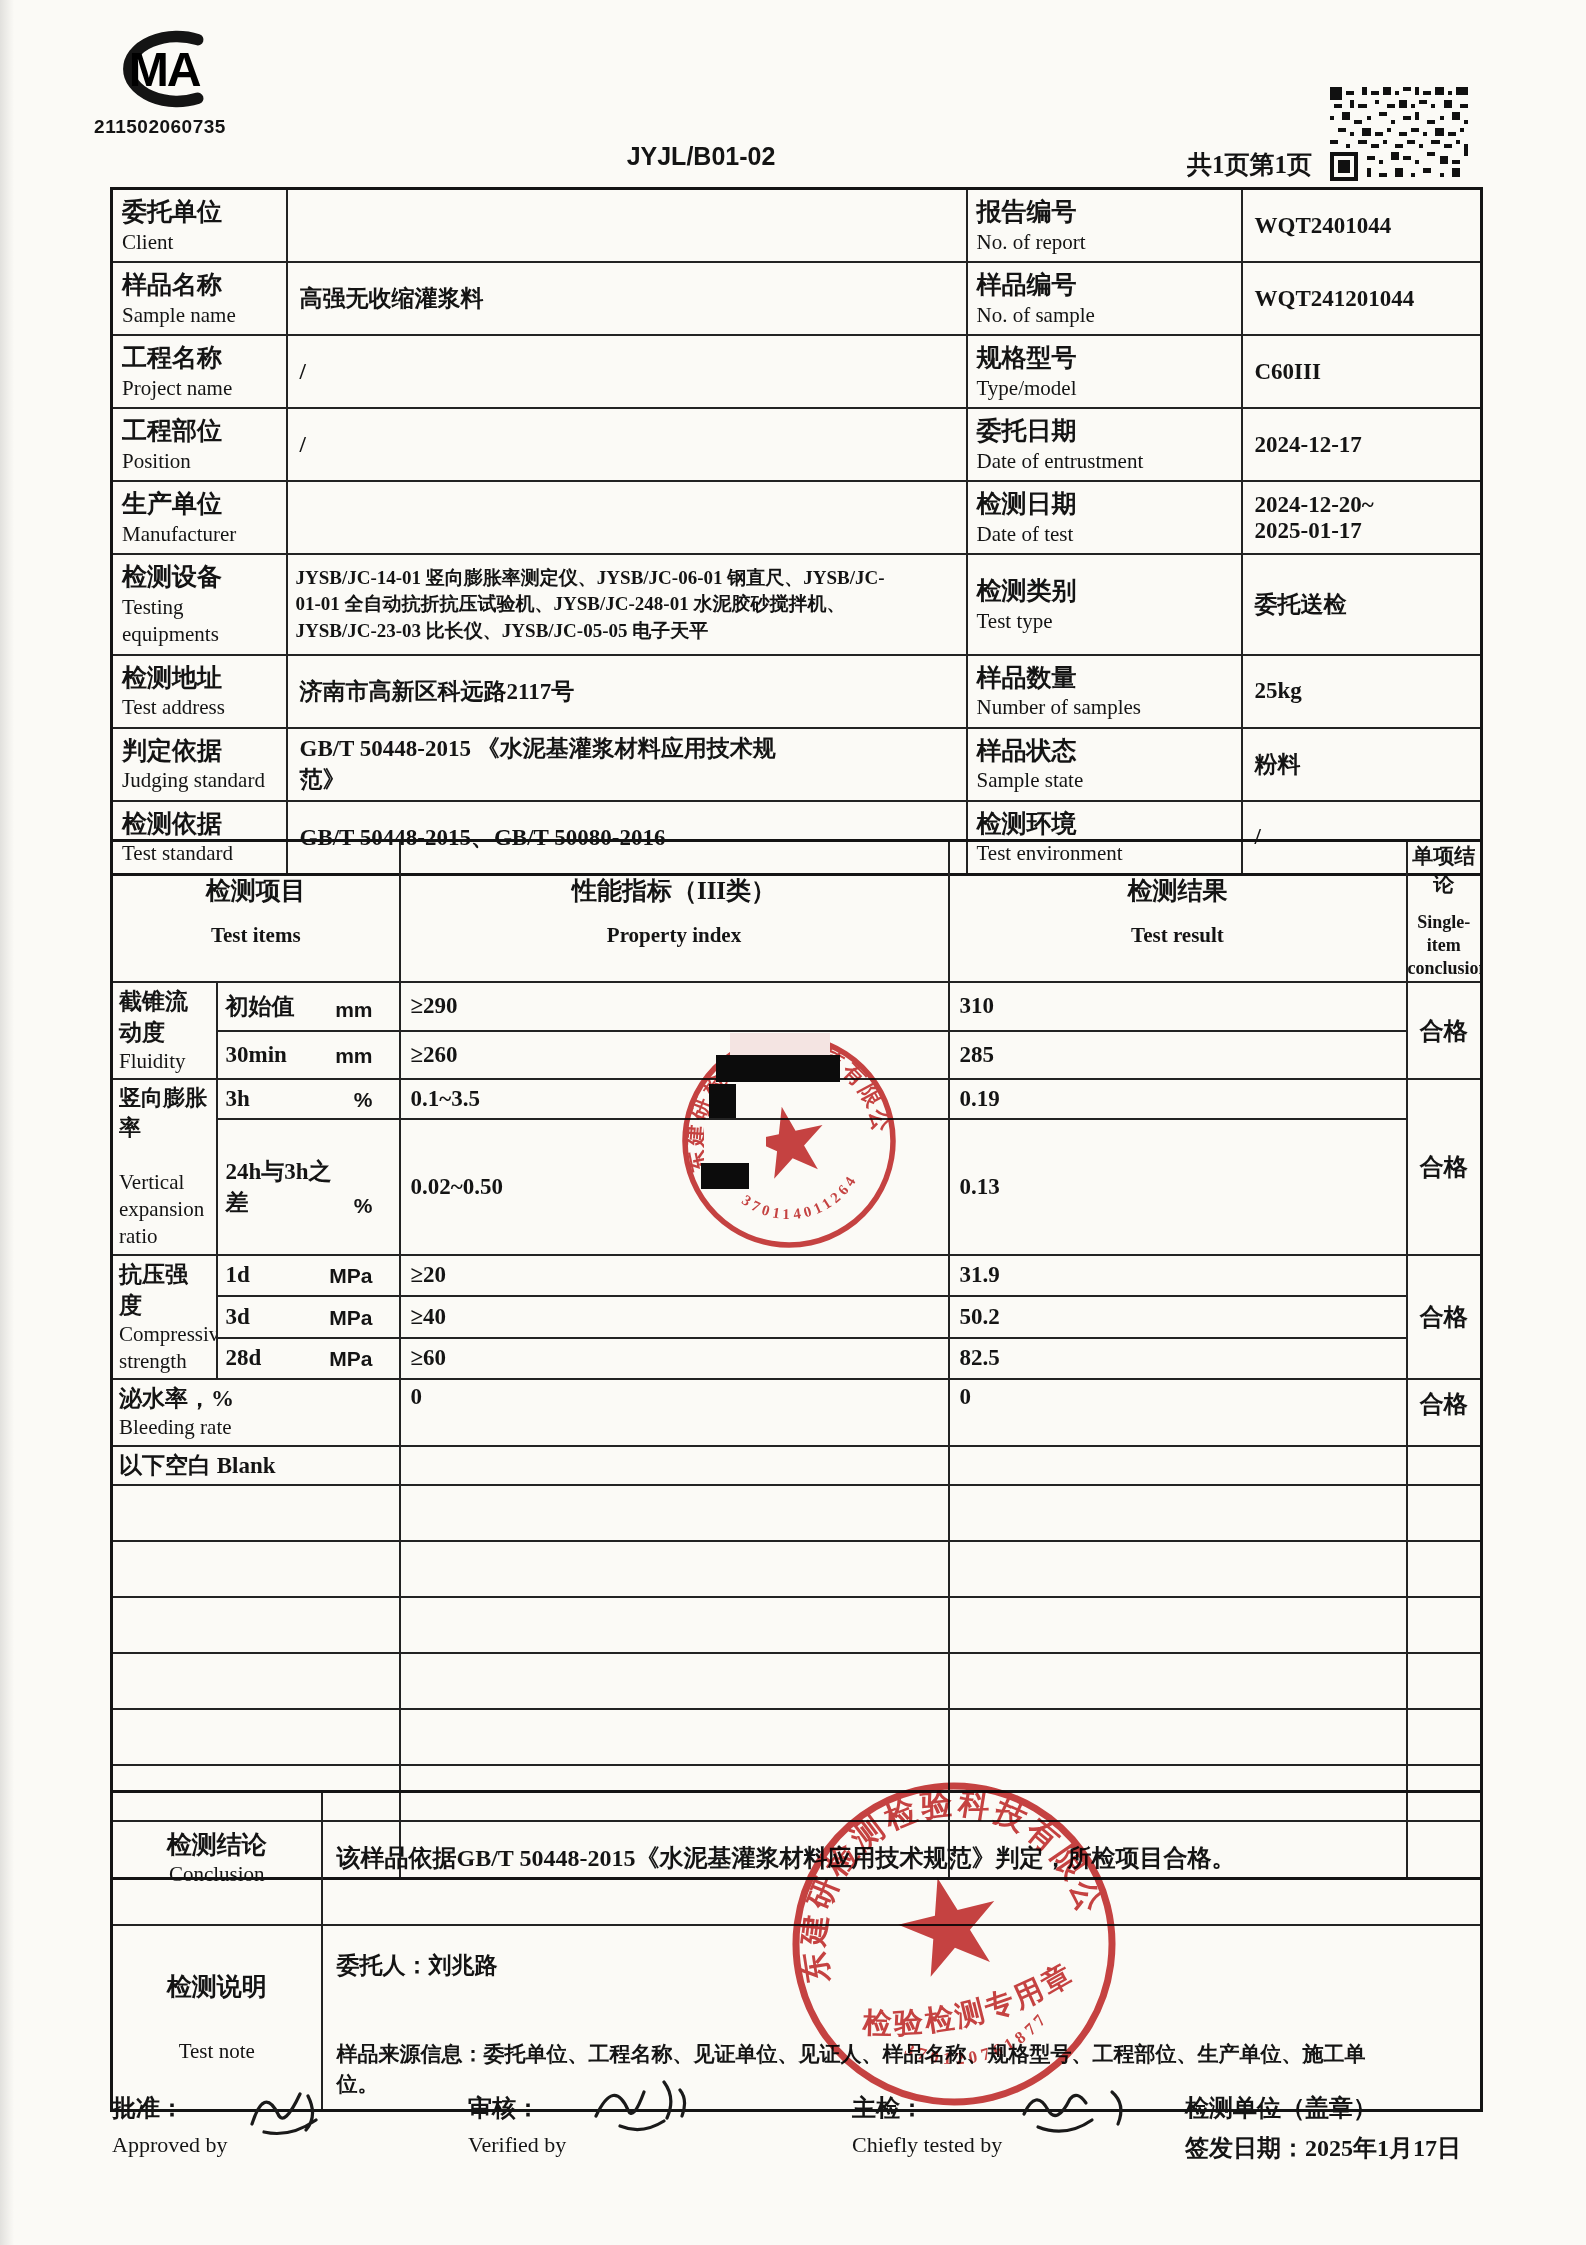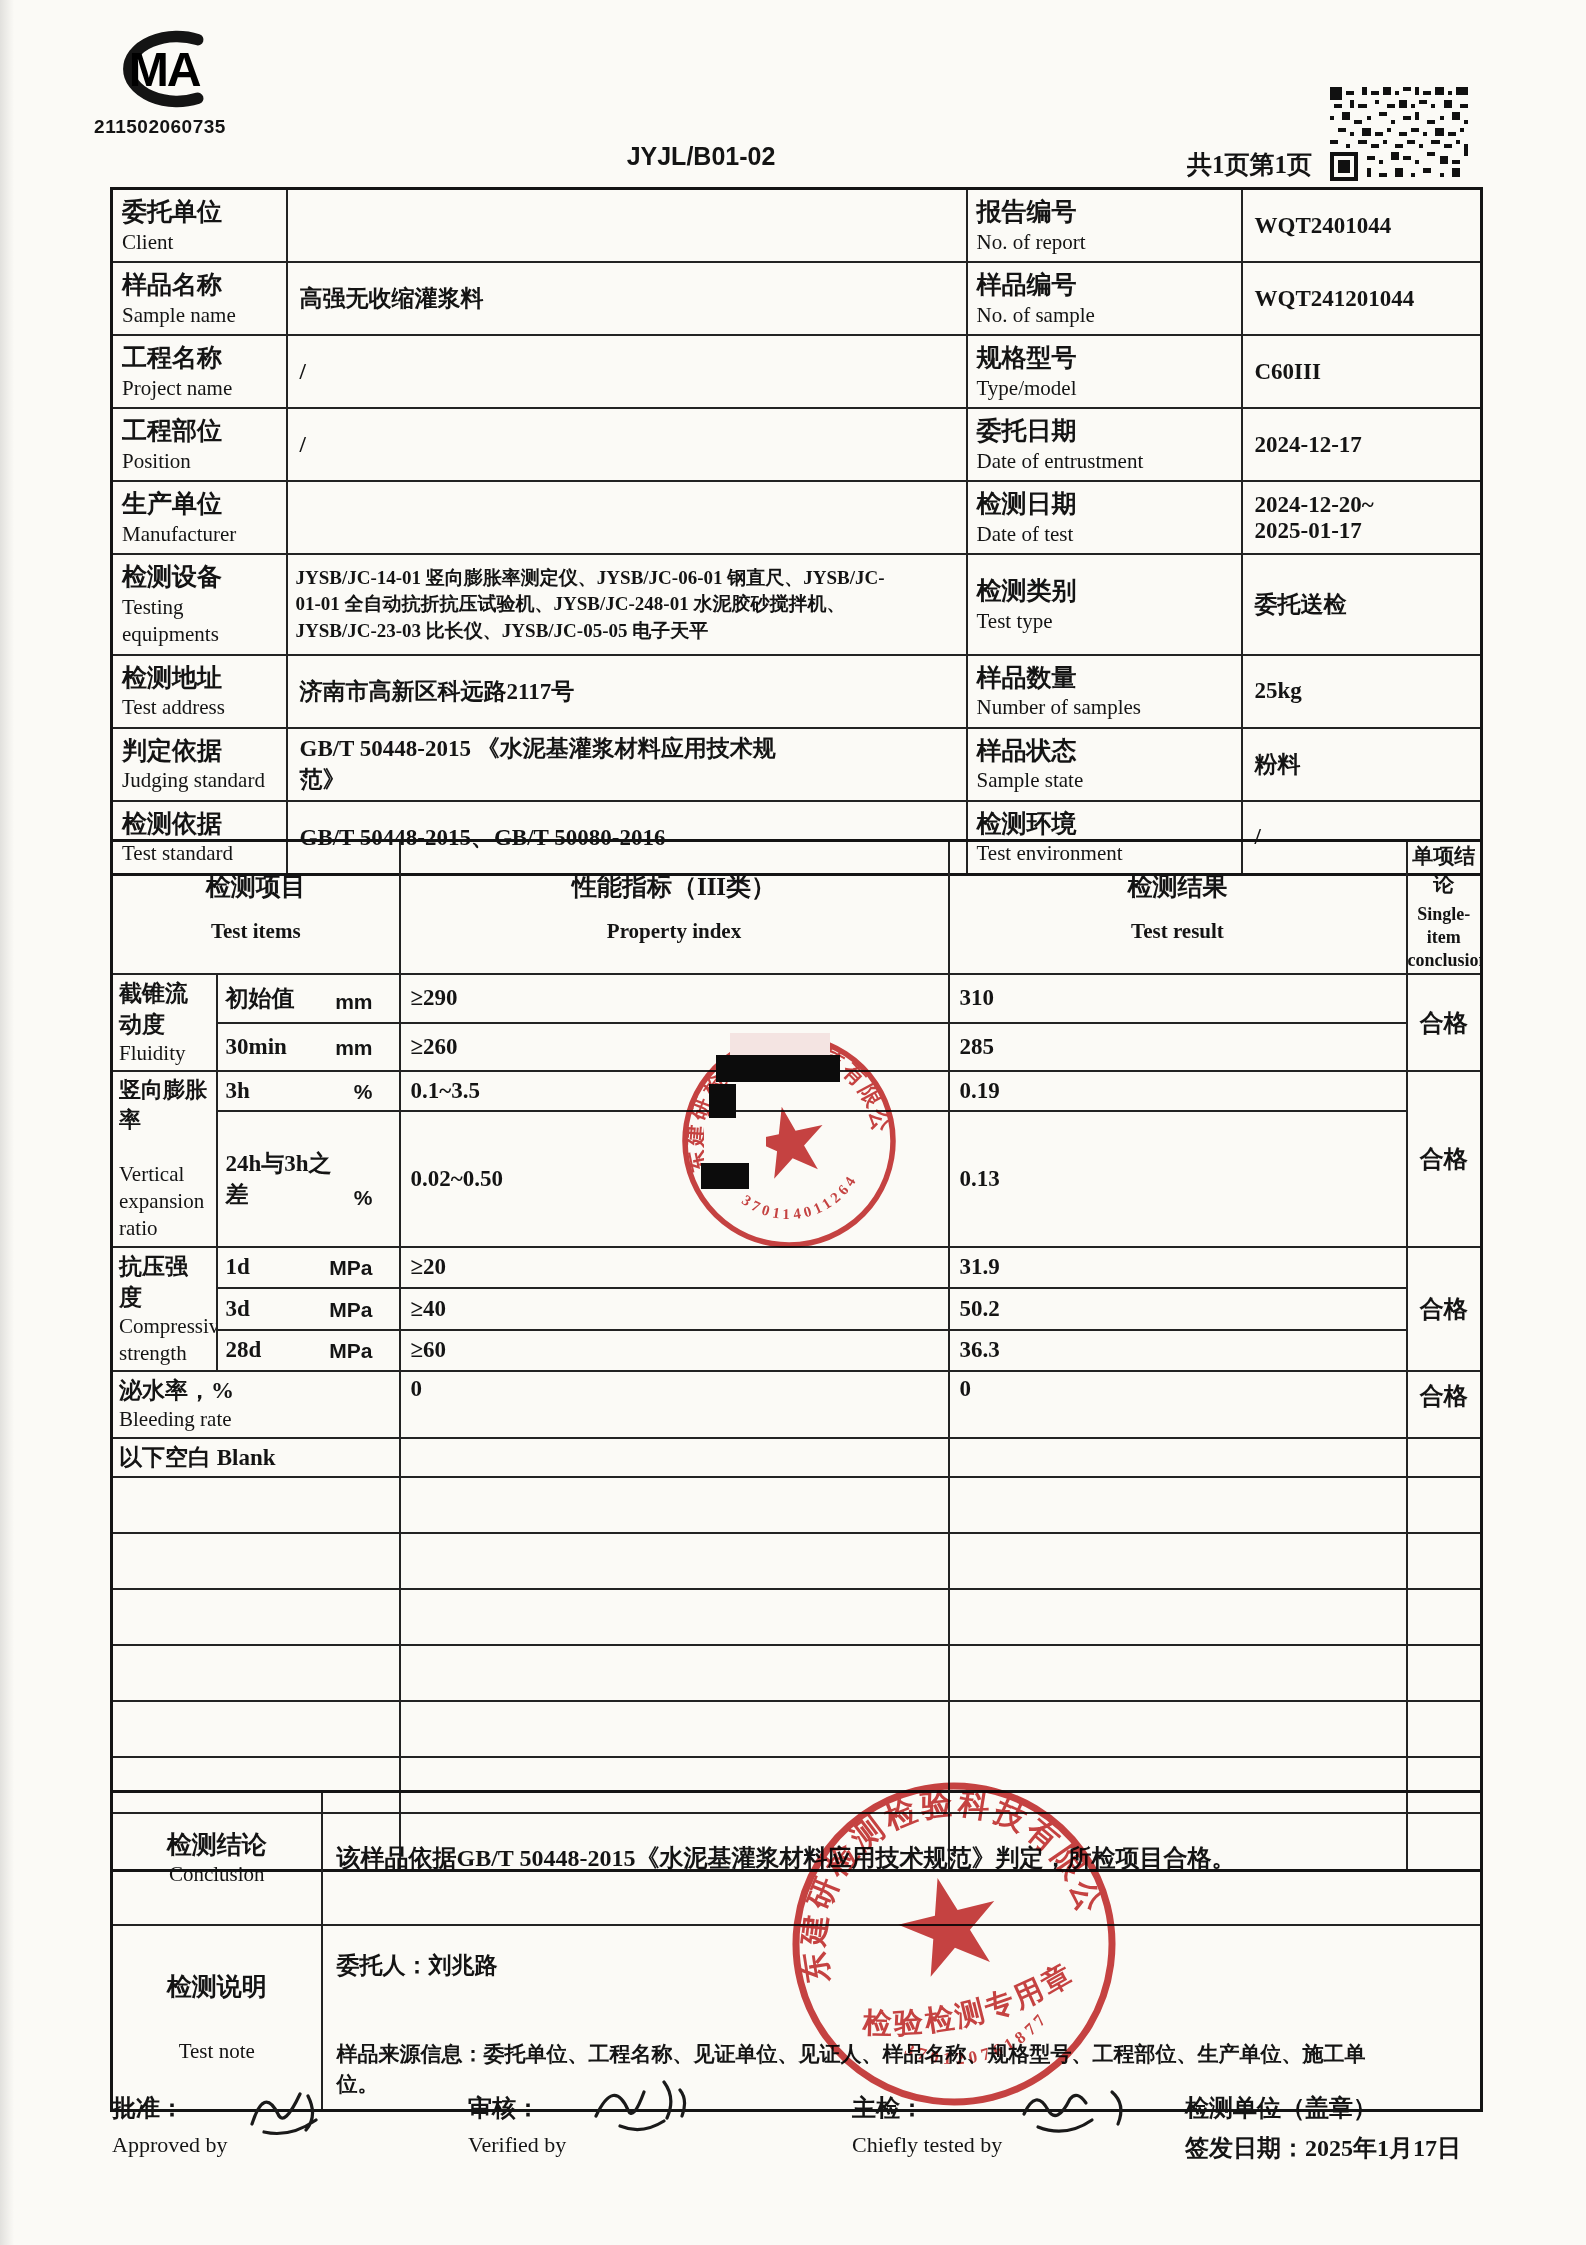--- a/index.html
+++ b/index.html
@@ -238,21 +238,21 @@
           </th>
       <th class="rth">
             <span class="lbl-cn">性能指标（III类）</span>
             <span class="lbl-en">Property index</span>
           </th>
       <th class="rth">
             <span class="lbl-cn">检测结果</span>
             <span class="lbl-en">Test result</span>
           </th>
       <th class="rth" style="font-size:20px;">
-            <span class="lbl-cn" style="font-size:21px;margin-bottom:4px;">单项结论</span>
+            <span class="lbl-cn" style="font-size:21px;margin-bottom:12px;">单项结论</span>
             <span class="lbl-en" style="font-size:18px;">Single-item conclusion</span>
           </th>
     </tr>
     <tr style="height:36px">
       <td rowspan="2" class="itemcell">
             <span class="lbl-cn" style="font-size:23px">截锥流动度</span>
             <span class="lbl-en">Fluidity</span>
           </td>
       <td class="subcell">
             <span class="subflex">
@@ -325,21 +325,21 @@
       <td class="rescell">50.2</td>
     </tr>
     <tr style="height:38px">
       <td class="subcell">
             <span class="subflex">
               <span class="subtxt">28d</span>
               <span class="unit">MPa</span>
             </span>
           </td>
       <td class="idxcell">≥60</td>
-      <td class="rescell">36.3</td>
+      <td class="rescell">82.5</td>
     </tr>
     <tr style="height:64px">
       <td colspan="2" class="itemcell">
             <span class="lbl-cn" style="font-size:23px">泌水率，%</span>
             <span class="lbl-en">Bleeding rate</span>
           </td>
       <td class="idxcell vtop" style="padding-top:4px">0</td>
       <td class="rescell vtop" style="padding-top:4px">0</td>
       <td class="verdict vtop" style="padding-top:8px">合格</td>
     </tr>

